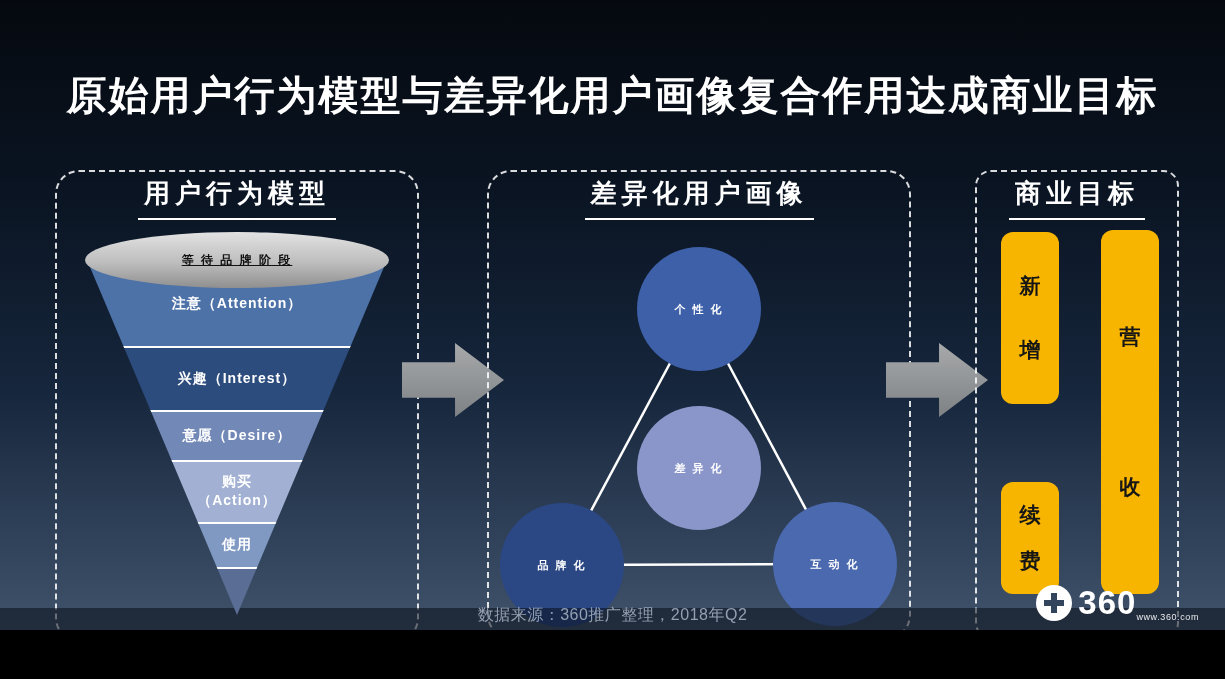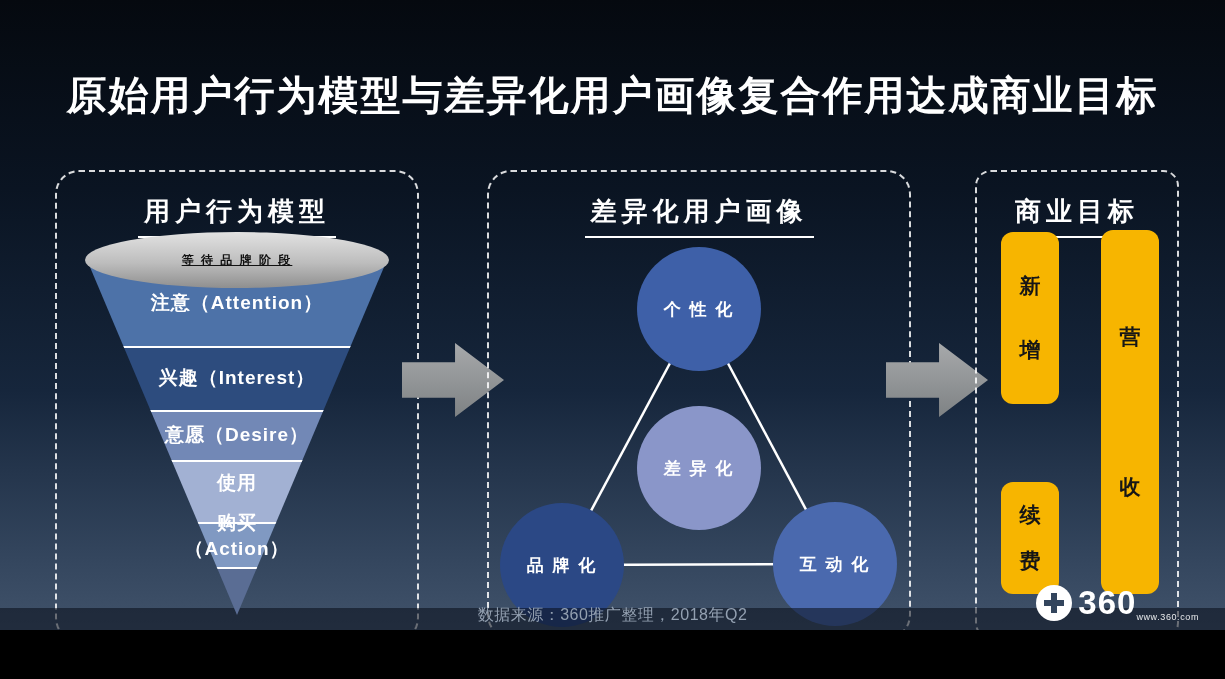--- a/index.html
+++ b/index.html
@@ -8,21 +8,21 @@
     font-family:"Liberation Sans","DejaVu Sans",sans-serif;
     background:linear-gradient(180deg,#05090f 0%,#0a1422 30%,#16263c 62%,#33455d 88%,#41536b 100%);
   }
   
   .main-title{
     position:absolute;top:68px;left:0;width:100%;text-align:center;
     color:#fff;font-size:40px;font-weight:700;letter-spacing:2px;white-space:nowrap;
   }
   
   .panel{position:absolute;border:2px dashed rgba(255,255,255,.85);border-radius:24px;}
-  .panel-title-wrap{position:absolute;top:22px;left:0;width:100%;text-align:center;}
+  .panel-title-wrap{position:absolute;top:4px;left:0;width:100%;text-align:center;}
   .panel-title{
     display:inline-block;color:#fff;font-size:26px;font-weight:700;letter-spacing:5px;
     border-bottom:2px solid #fff;padding:0 6px 7px 6px;white-space:nowrap;
   }
   .panel-behavior{left:55px;top:170px;width:360px;height:468px;}
   .panel-portrait{left:487px;top:170px;width:420px;height:465px;}
   .panel-goal{left:975px;top:170px;width:200px;height:465px;border-radius:16px;}
   
   .funnel-ellipse{
     position:absolute;left:28px;top:60px;width:304px;height:56px;border-radius:50%;
@@ -34,30 +34,30 @@
     position:absolute;left:30px;top:88px;width:300px;height:355px;
     clip-path:polygon(0 0,100% 0,50% 100%);z-index:1;
   }
   .cone .band{width:100%;}
   .cone .band + .band{border-top:2px solid #fff;}
   .cone-labels{
     position:absolute;left:30px;top:88px;width:300px;height:355px;z-index:2;pointer-events:none;
   }
   .cone-labels .band-label{
     width:100%;display:flex;align-items:center;justify-content:center;text-align:center;
-    color:#fff;font-size:19px;font-weight:700;letter-spacing:1px;white-space:pre-line;line-height:1.35;
+    color:#fff;font-size:14px;font-weight:700;letter-spacing:1px;white-space:pre-line;line-height:1.35;
   }
   .h0{height:86px;} .h1{height:64px;} .h2{height:50px;} .h3{height:62px;} .h4{height:45px;} .h5{height:48px;}
   .cone .b0{height:86px;} .cone .b1{height:62px;} .cone .b2{height:48px;} .cone .b3{height:60px;} .cone .b4{height:43px;} .cone .b5{height:46px;}
   
   .tri-lines{position:absolute;left:0;top:0;width:420px;height:465px;}
   .node{
     position:absolute;width:124px;height:124px;border-radius:50%;
     display:flex;align-items:center;justify-content:center;
-    color:#fff;font-size:17px;font-weight:700;letter-spacing:2px;white-space:nowrap;
+    color:#fff;font-size:11px;font-weight:700;letter-spacing:2px;white-space:nowrap;
   }
   .node-0{left:148px;top:75px;}
   .node-1{left:148px;top:234px;}
   .node-2{left:11px;top:331px;}
   .node-3{left:284px;top:330px;}
   
   .goal-box{
     position:absolute;width:58px;border-radius:12px;
     display:flex;align-items:center;justify-content:center;text-align:center;
     color:#161616;font-size:21px;font-weight:700;white-space:pre-line;
@@ -113,23 +113,23 @@
       <div class="band b2" style="background: rgb(114, 136, 182);"></div>
       <div class="band b3" style="background: rgb(162, 177, 211);"></div>
       <div class="band b4" style="background: rgb(128, 153, 194);"></div>
       <div class="band b5" style="background: rgb(90, 109, 148);"></div>
     </div>
 
     <div class="cone-labels">
       <div class="band-label h0">注意（Attention）</div>
       <div class="band-label h1">兴趣（Interest）</div>
       <div class="band-label h2">意愿（Desire）</div>
-      <div class="band-label h4">使用</div>
       <div class="band-label h3">购买
 （Action）</div>
+      <div class="band-label h4">使用</div>
     </div>
   </div>
 
   <div class="flow-arrow arrow-1"></div>
 
   <div class="panel panel-portrait">
     <div class="panel-title-wrap">
       <span class="panel-title">差异化用户画像</span>
     </div>
 

